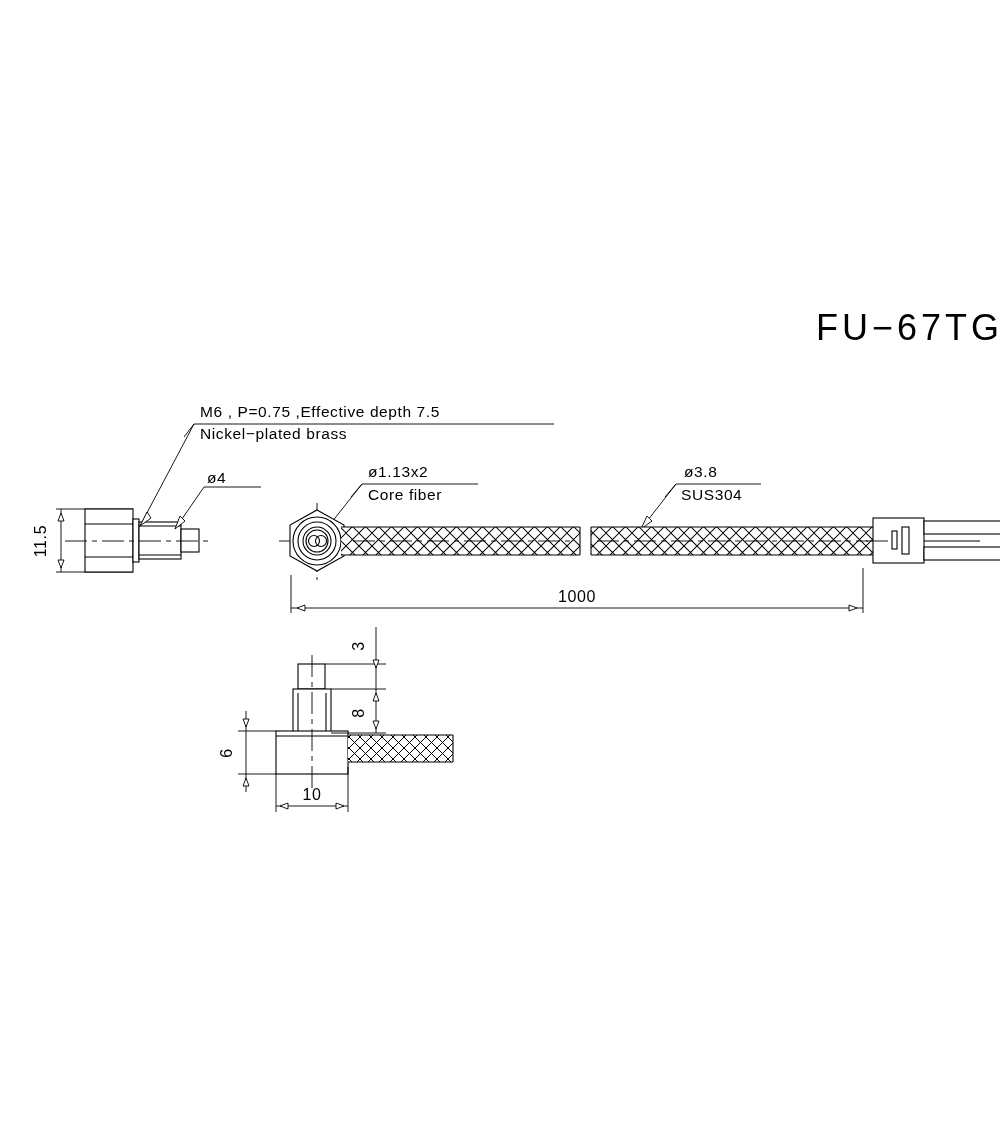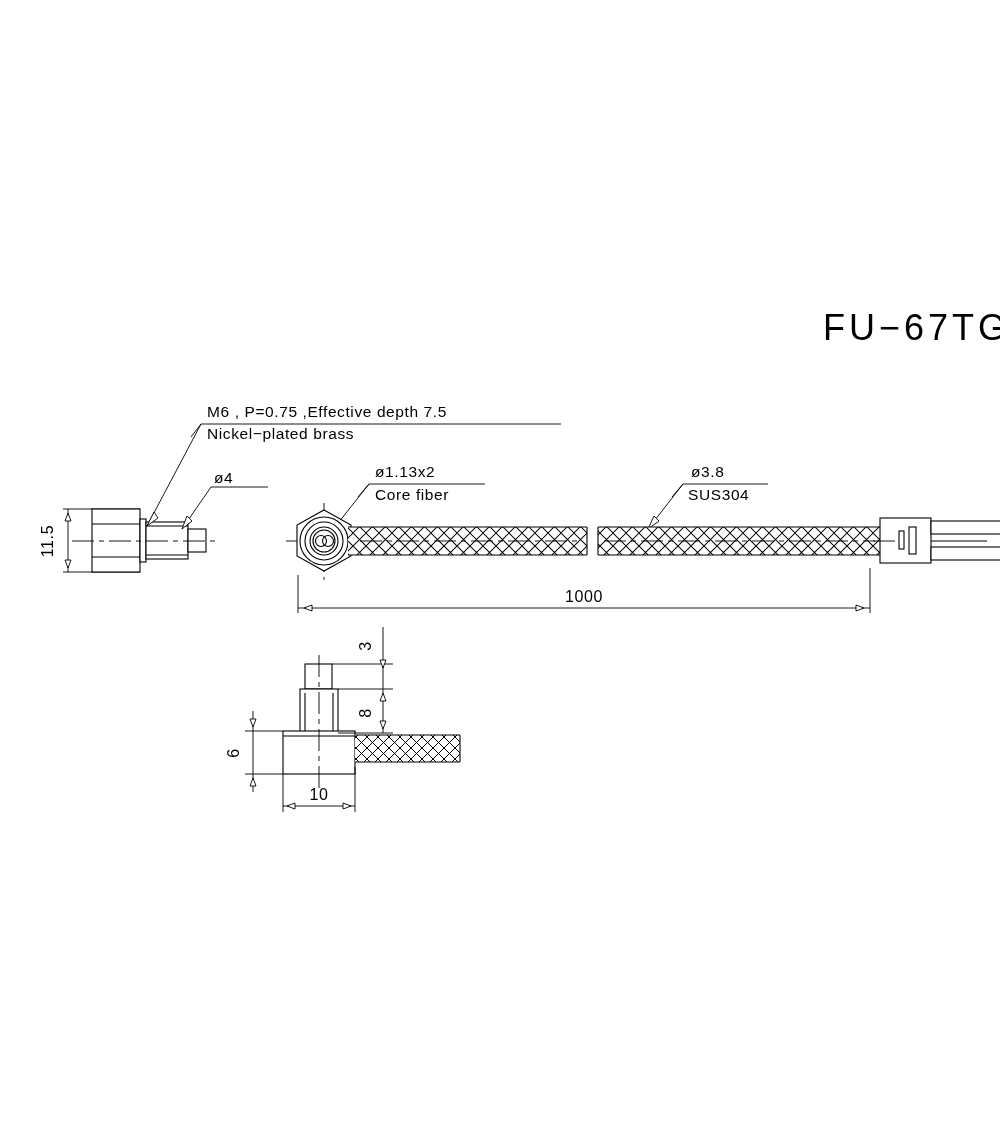--- a/index.html
+++ b/index.html
@@ -10,21 +10,21 @@
   }
   body {
     width: 1000px;
     height: 1122px;
     font-family: "Liberation Sans", sans-serif;
     overflow: hidden;
     position: relative;
   }
   #drawing-root {
     position: absolute;
-    left: 15px;
+    left: 8px;
     top: 0;
     width: 860px;
     height: 1122px;
   }
   svg#drawing {
     display: block;
     width: 1000px;
     height: 1122px;
     background: #ffffff;
   }

